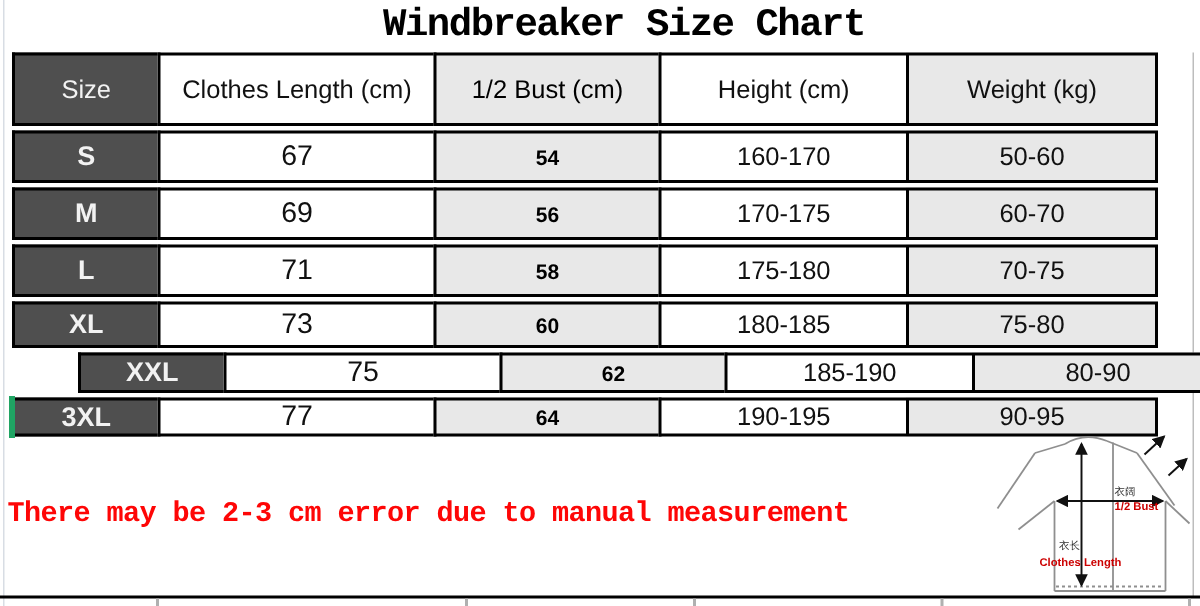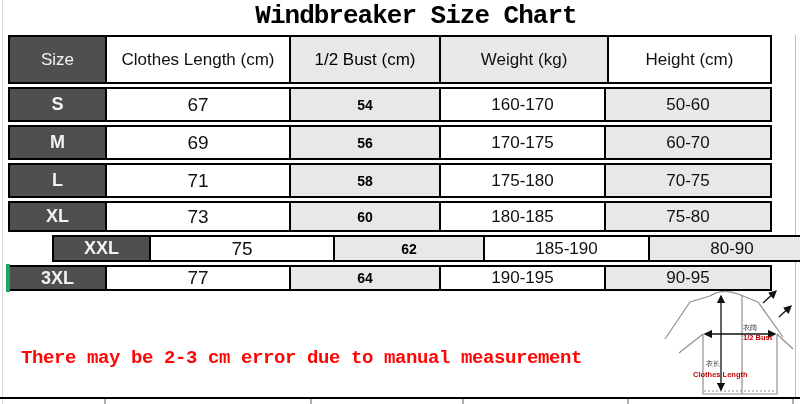--- a/index.html
+++ b/index.html
@@ -28,21 +28,21 @@
   .c-height{width:165px;font-size:17px;}
   .c-weight{width:168px;background:#e8e8e8;font-size:17px;}
   .row.header .cell{font-weight:normal;font-size:17px;}
   .row.header{height:49px;}
   .row.r-s,.row.r-m,.row.r-l{height:35px;}
   .row.r-xl{height:31px;}
   .row.r-xxl{height:27px;padding-left:44px;}
   .row.r-3xl{height:26px;margin-bottom:0;}
   .green-bar{position:absolute;left:6px;top:264px;width:4px;height:28px;background:#1fa463;}
   .note{
-    position:absolute;left:5px;top:331px;margin:16px;
+    position:absolute;left:5px;top:331px;margin:0;
     font-family:"Liberation Mono",monospace;font-weight:bold;font-size:19px;
     letter-spacing:-0.4px;color:#fe0606;white-space:nowrap;
   }
   .diagram{position:absolute;left:659px;top:289px;}
   .bottom-line{position:absolute;left:0;top:397px;width:800px;height:2px;background:#000;}
   .tick{position:absolute;top:399px;width:2px;height:5px;background:#b0b0b0;}
   .tick.t1{left:104px}.tick.t2{left:310px}.tick.t3{left:462px}.tick.t4{left:627px}.tick.t5{left:792px}
 </style>
 </head>
 <body>
@@ -51,22 +51,22 @@
   <div class="edge-left"></div>
   <div class="edge-right"></div>
 
   <h1 class="page-title">Windbreaker Size Chart</h1>
 
   <div class="size-table">
     <div class="row header">
       <div class="cell c-size">Size</div>
       <div class="cell c-len">Clothes Length (cm)</div>
       <div class="cell c-bust">1/2 Bust (cm)</div>
+      <div class="cell c-height">Height (cm)</div>
       <div class="cell c-weight">Weight (kg)</div>
-      <div class="cell c-height">Height (cm)</div>
     </div>
 
     <div class="row r-s">
       <div class="cell c-size">S</div>
       <div class="cell c-len">67</div>
       <div class="cell c-bust">54</div>
       <div class="cell c-height">160-170</div>
       <div class="cell c-weight">50-60</div>
     </div>
 

